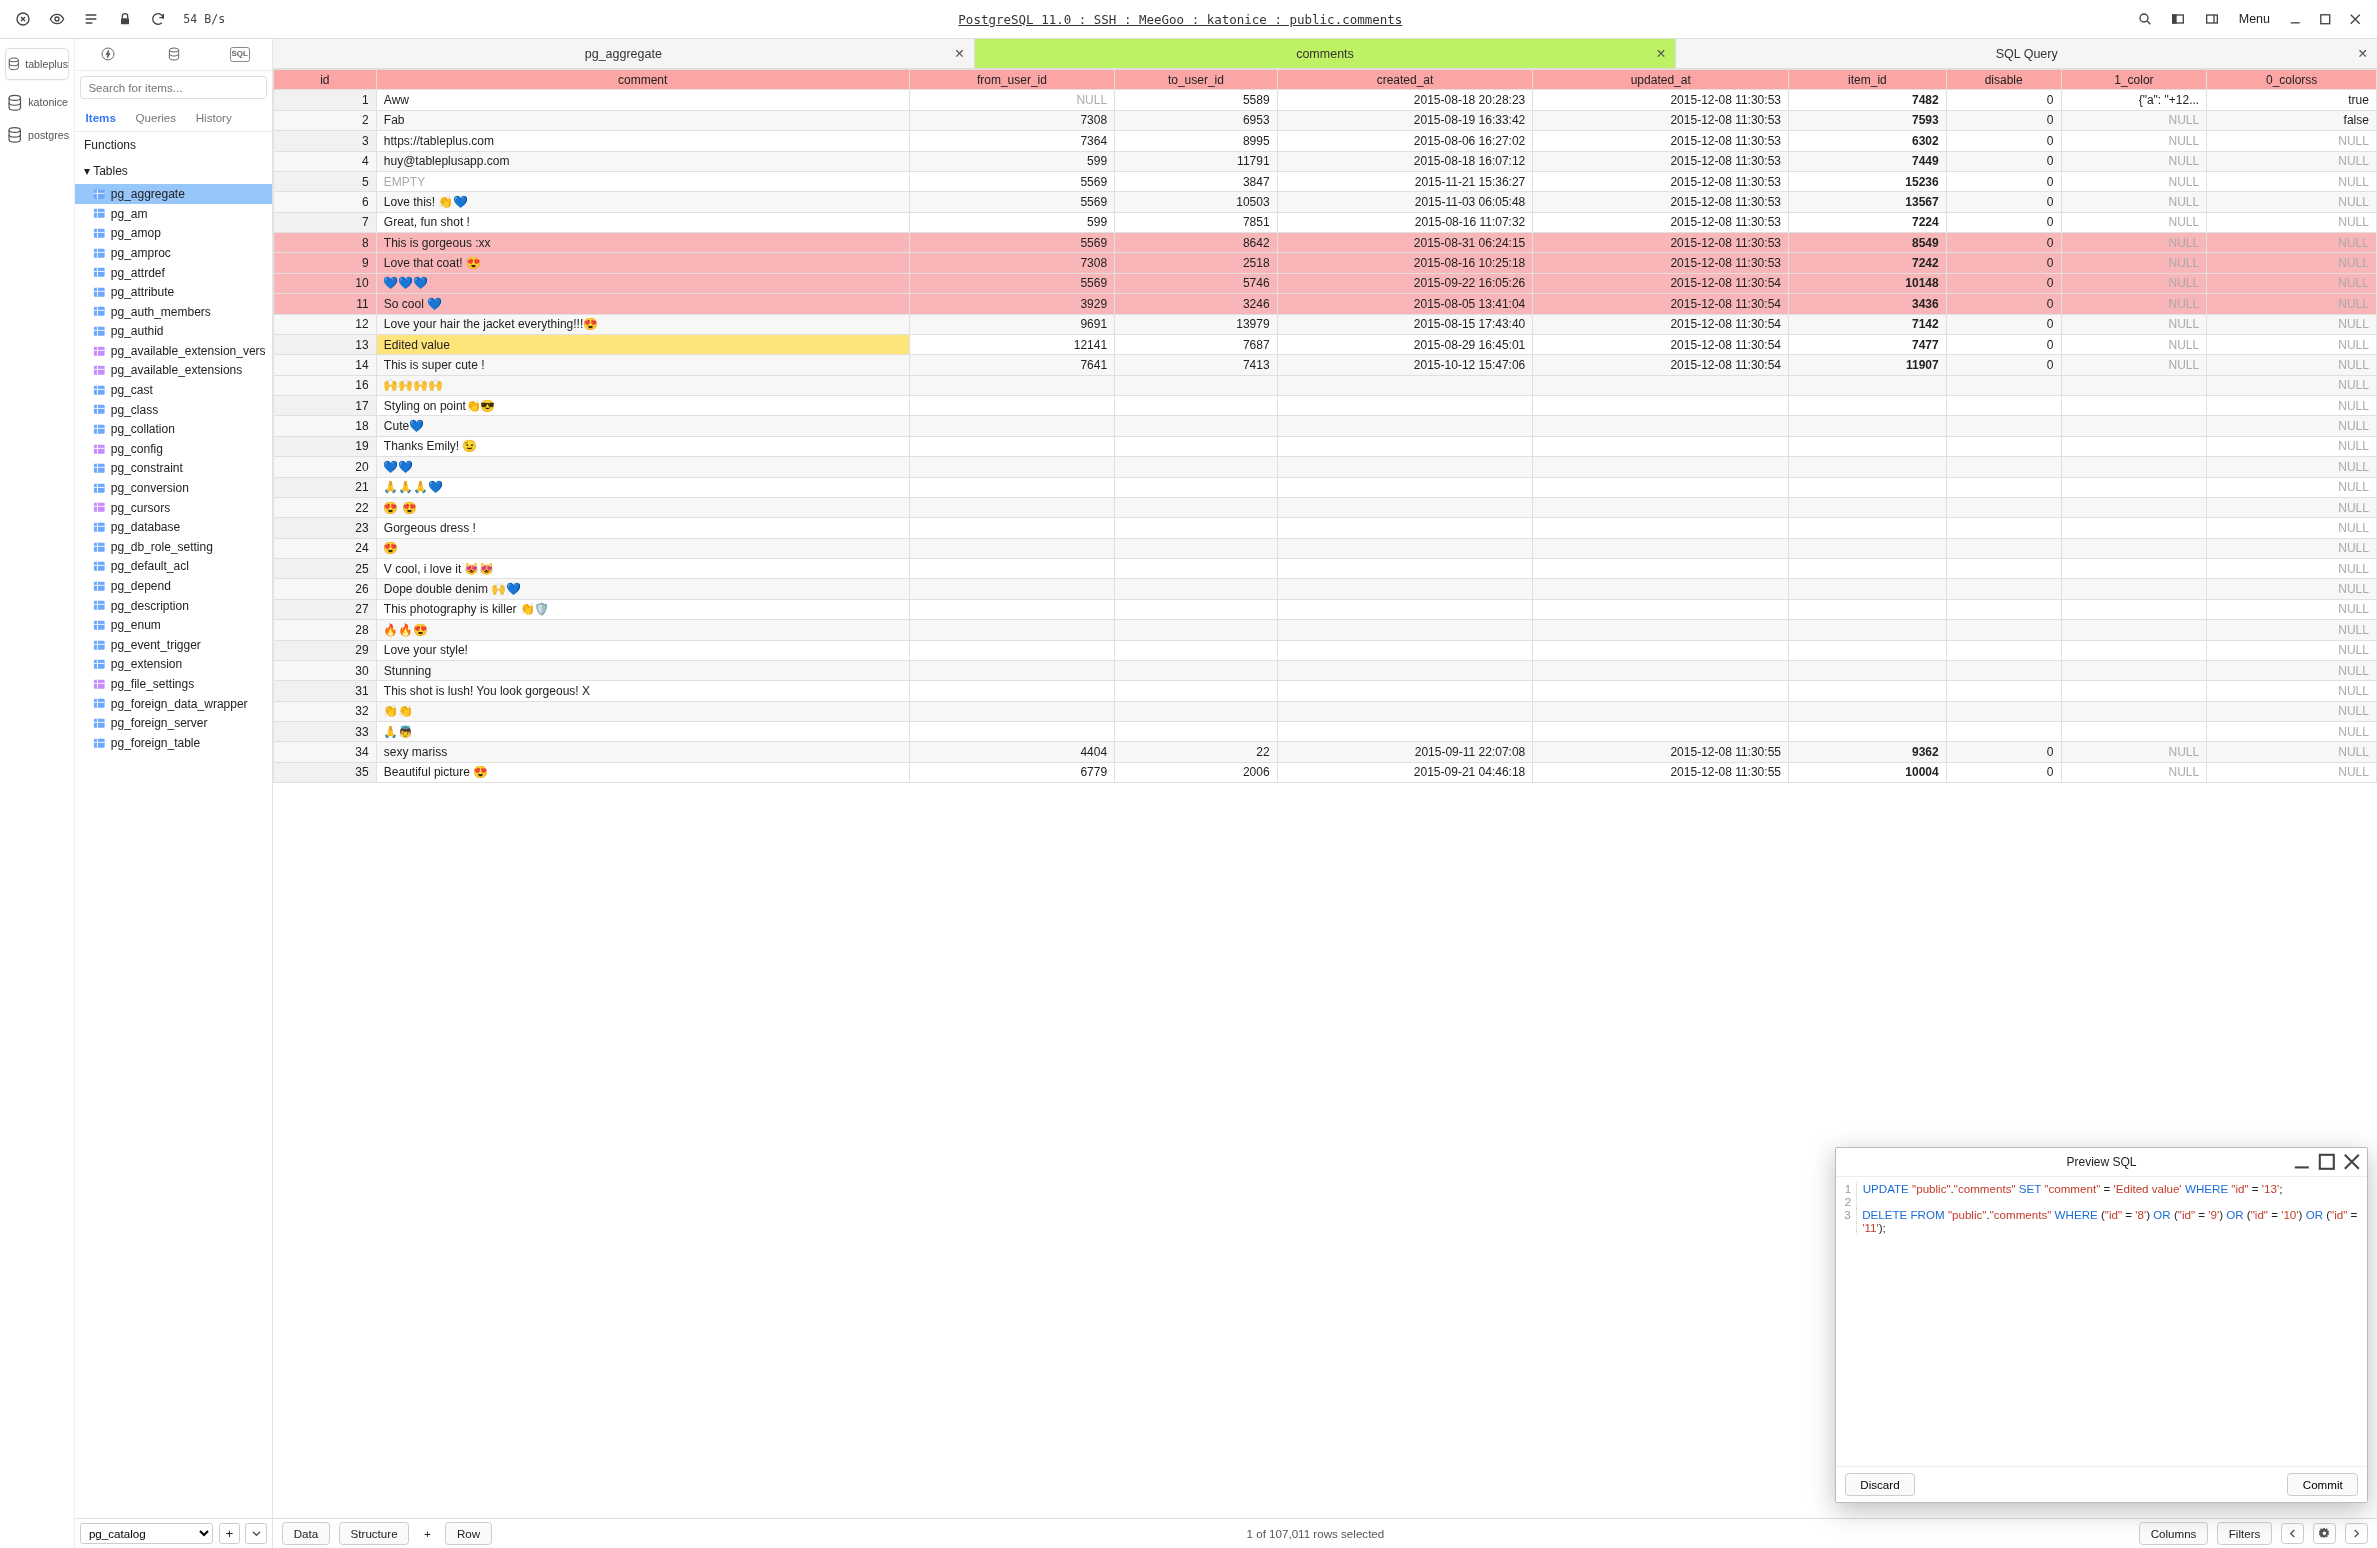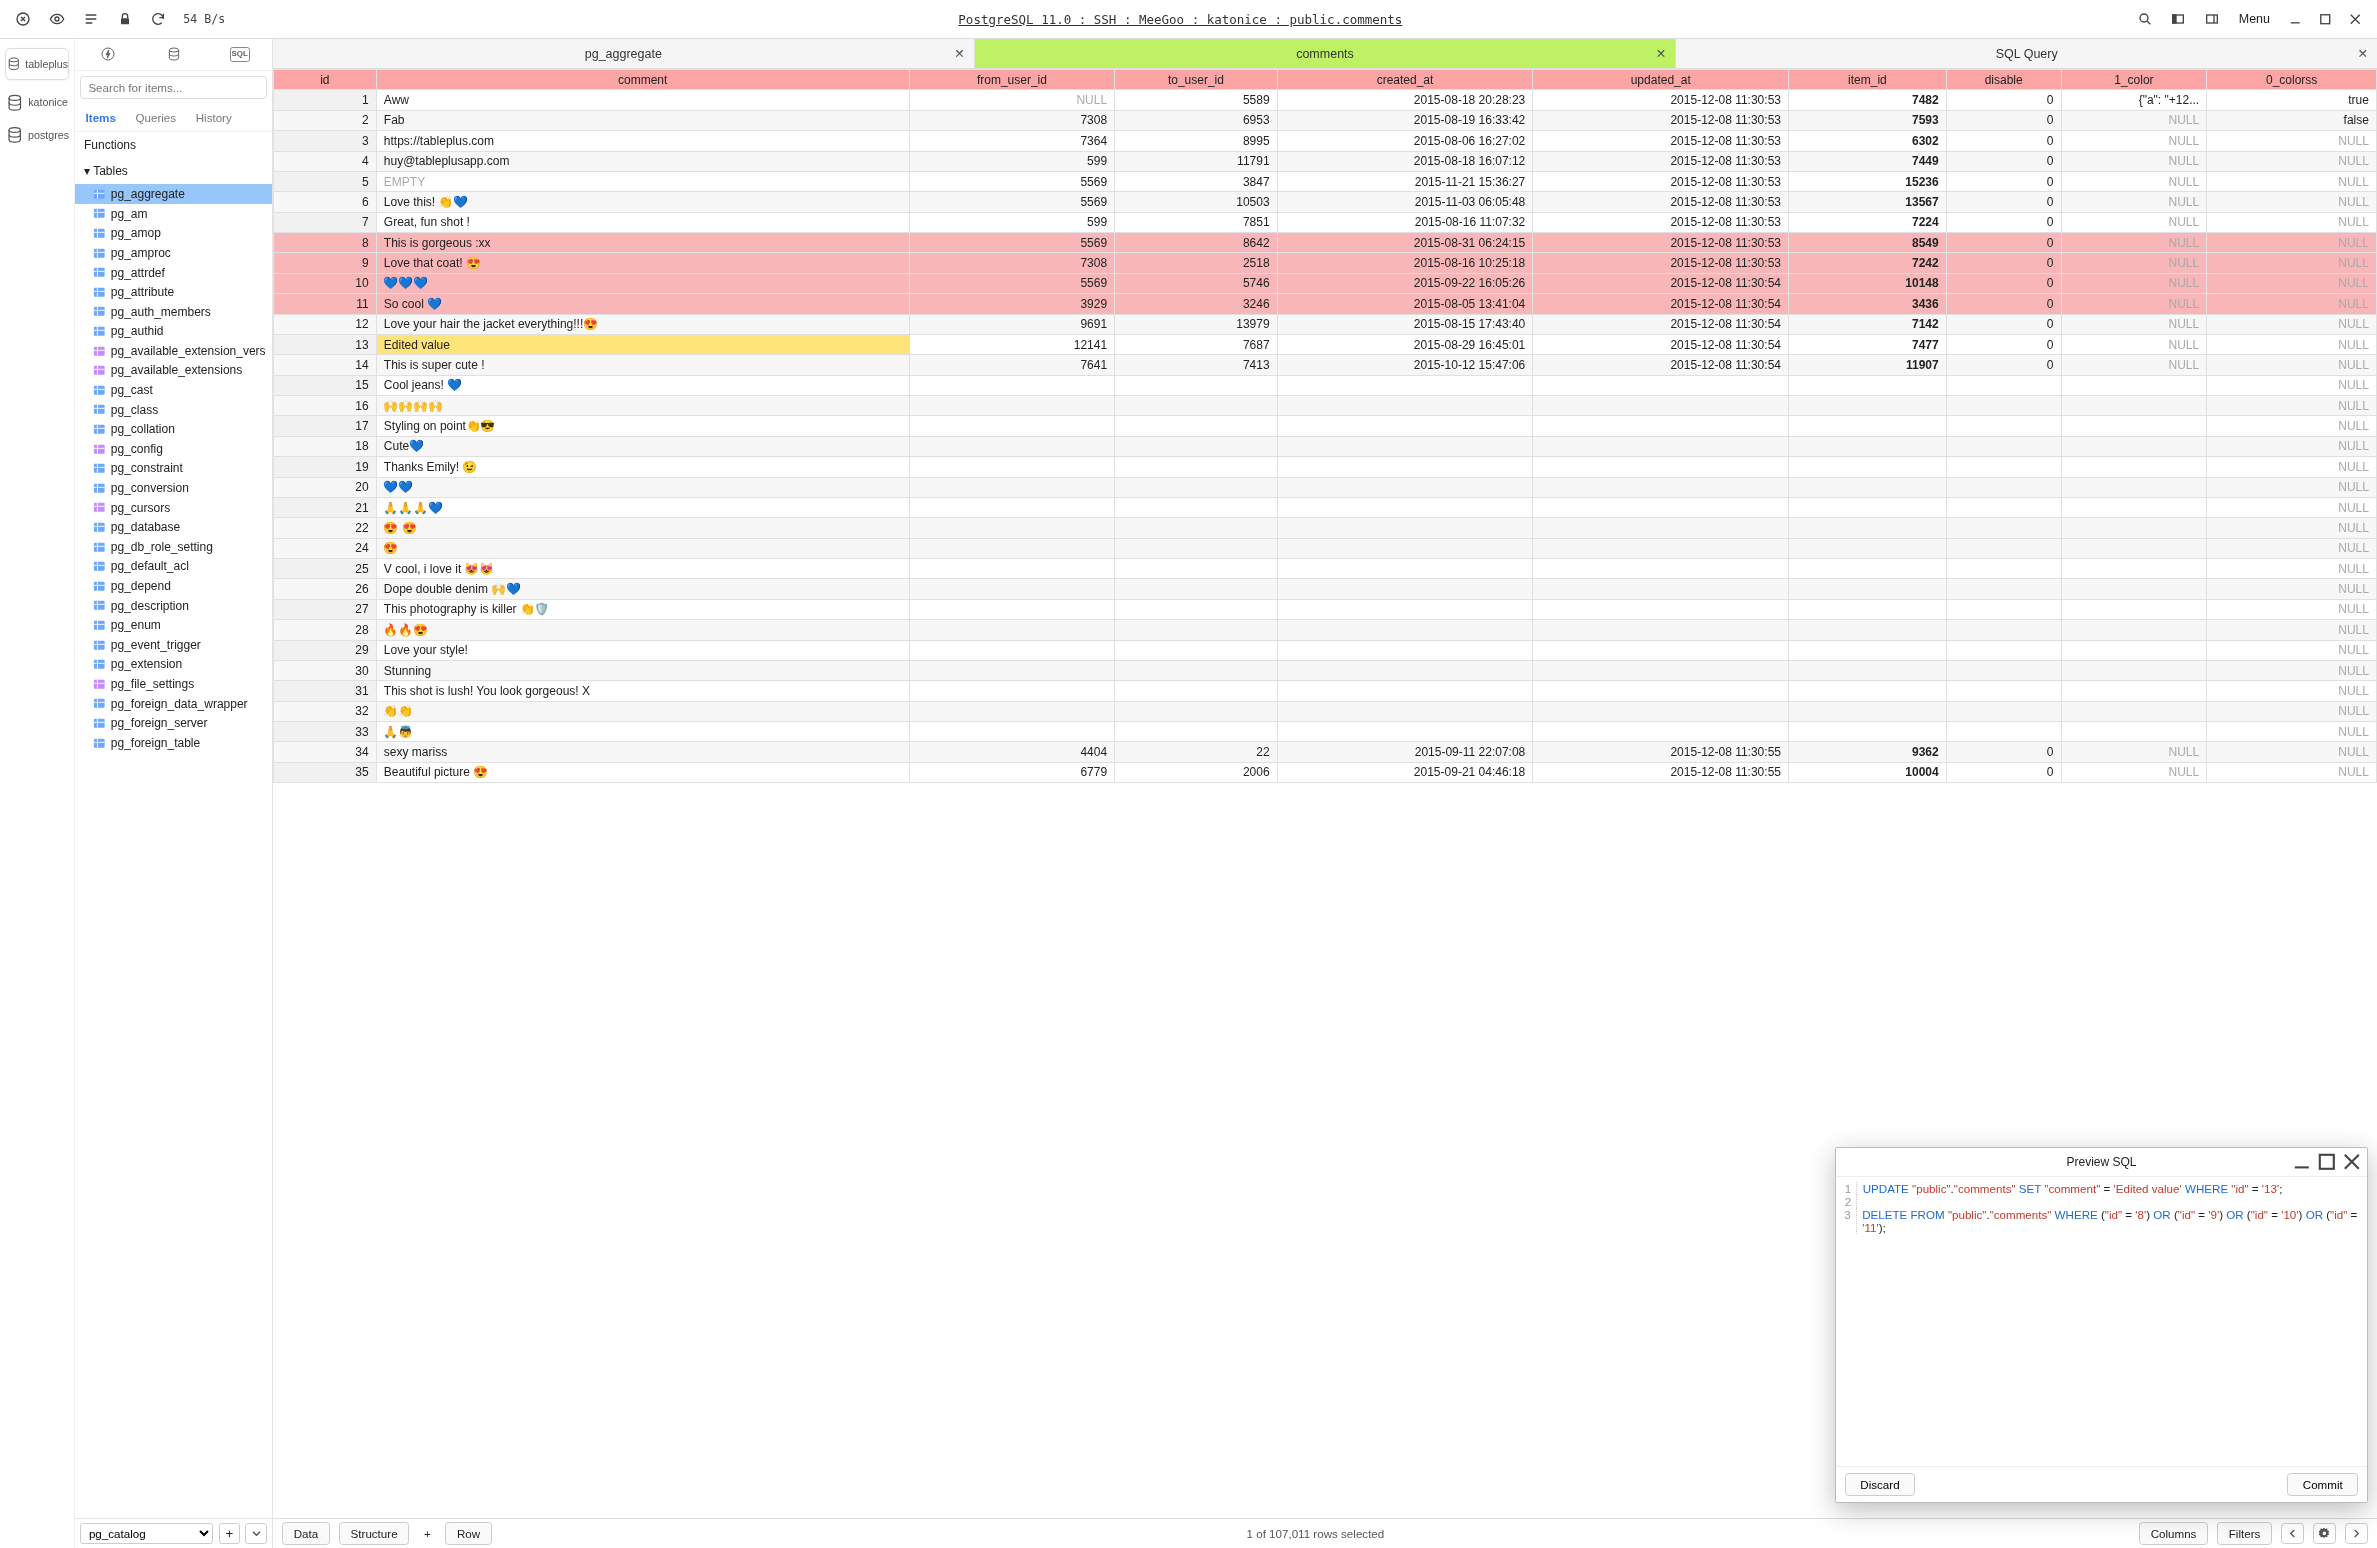--- a/index.html
+++ b/index.html
@@ -698,32 +698,20 @@
                 <td class="c-comment">This is super cute    !</td>
                 <td class="c-from">7641</td>
                 <td class="c-to">7413</td>
                 <td class="c-date">2015-10-12 15:47:06</td>
                 <td class="c-date">2015-12-08 11:30:54</td>
                 <td class="c-item">11907</td>
                 <td class="c-disable">0</td>
                 <td class="c-extra null">NULL</td>
                 <td class="c-extra2 null">NULL</td>
               </tr>
-              <tr class="">
-                <td class="c-id">15</td>
-                <td class="c-comment">Cool jeans! 💙</td>
-                <td class="c-from null"></td>
-                <td class="c-to null"></td>
-                <td class="c-date null"></td>
-                <td class="c-date null"></td>
-                <td class="c-item null"></td>
-                <td class="c-disable null"></td>
-                <td class="c-extra null"></td>
-                <td class="c-extra2 null">NULL</td>
-              </tr>
               <tr class="alt">
                 <td class="c-id">16</td>
                 <td class="c-comment">🙌🙌🙌🙌</td>
                 <td class="c-from null"></td>
                 <td class="c-to null"></td>
                 <td class="c-date null"></td>
                 <td class="c-date null"></td>
                 <td class="c-item null"></td>
                 <td class="c-disable null"></td>
                 <td class="c-extra null"></td>
@@ -785,20 +773,32 @@
                 <td class="c-date null"></td>
                 <td class="c-date null"></td>
                 <td class="c-item null"></td>
                 <td class="c-disable null"></td>
                 <td class="c-extra null"></td>
                 <td class="c-extra2 null">NULL</td>
               </tr>
               <tr class="alt">
                 <td class="c-id">22</td>
                 <td class="c-comment">😍 😍</td>
+                <td class="c-from null"></td>
+                <td class="c-to null"></td>
+                <td class="c-date null"></td>
+                <td class="c-date null"></td>
+                <td class="c-item null"></td>
+                <td class="c-disable null"></td>
+                <td class="c-extra null"></td>
+                <td class="c-extra2 null">NULL</td>
+              </tr>
+              <tr class="">
+                <td class="c-id">23</td>
+                <td class="c-comment">Gorgeous dress !</td>
                 <td class="c-from null"></td>
                 <td class="c-to null"></td>
                 <td class="c-date null"></td>
                 <td class="c-date null"></td>
                 <td class="c-item null"></td>
                 <td class="c-disable null"></td>
                 <td class="c-extra null"></td>
                 <td class="c-extra2 null">NULL</td>
               </tr>
               <tr class="alt">

